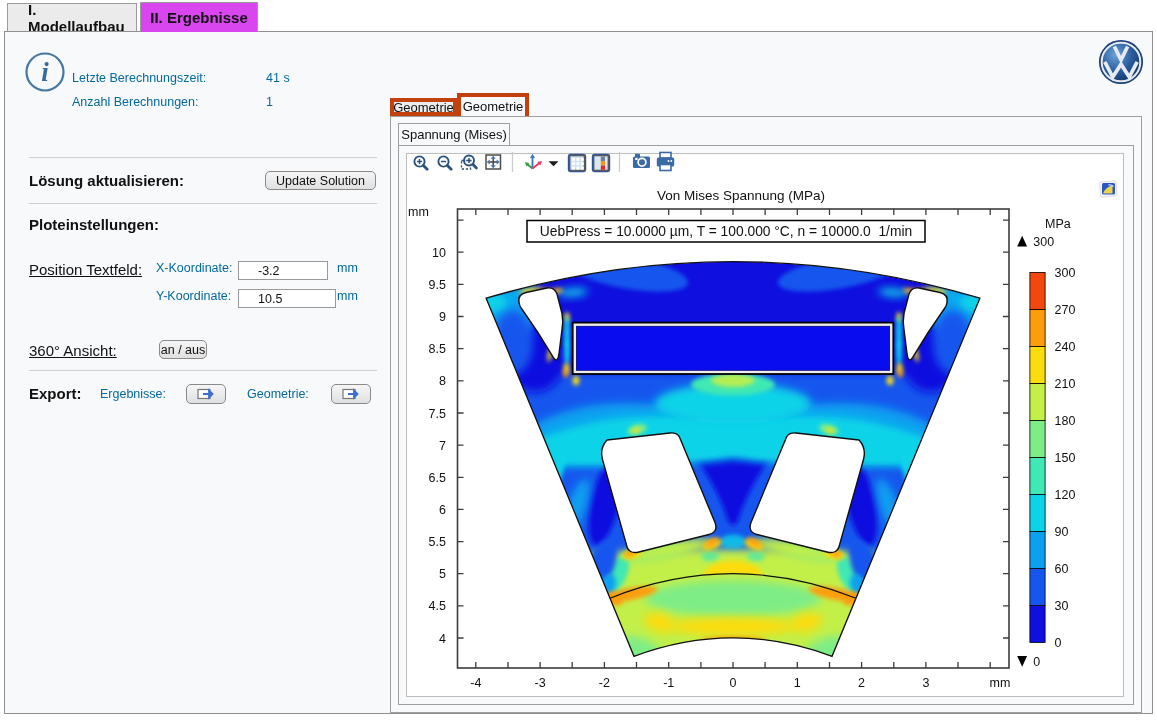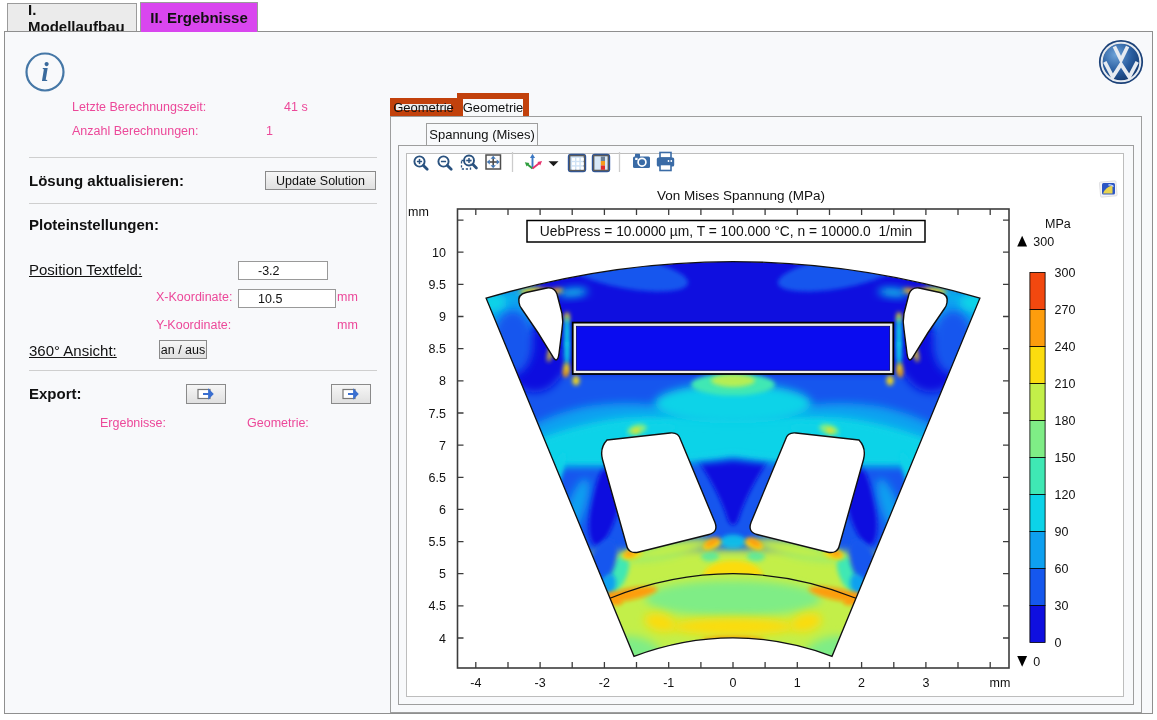--- a/index.html
+++ b/index.html
@@ -3,46 +3,46 @@
 <meta charset="utf-8">
 <style>
 * { margin:0; padding:0; box-sizing:border-box; }
 html,body { width:1157px; height:720px; background:#fff; font-family:"Liberation Sans", sans-serif; overflow:hidden; }
 .abs { position:absolute; }
 #content { position:absolute; left:4px; top:31px; width:1149px; height:683px; background:#f8f9fb; border:1px solid #8f8f8f; }
 .toptab { position:absolute; font-weight:bold; font-size:15px; color:#111; border:1px solid #9b9b9b; display:flex; align-items:center; justify-content:center; }
 #tab1 { left:7px; top:3px; width:130px; height:29px; background:#ebebeb;padding-left:20px; }
 #tab2 { left:140px; top:2px; width:118px; height:30px; background:#d946ef; border-bottom:none; z-index:5; }
 .sep { position:absolute; height:1px; background:#cfcfcf; }
-.lbl { position:absolute; font-size:12.5px; color:#ec4899; white-space:nowrap;margin-top:29px; }
+.lbl { position:absolute; font-size:12.5px; color:#0369a1; white-space:nowrap; }
 .big { position:absolute; font-size:15px; font-weight:bold; color:#111; white-space:nowrap; }
 .und { position:absolute; font-size:15px; color:#111; text-decoration:underline; white-space:nowrap; }
-.btn { position:absolute; background:linear-gradient(#f6f6f6,#e0e0e0); border:1px solid #8a8a8a; border-radius:0; font-size:12.5px; color:#111; display:flex; align-items:center; justify-content:center; }
+.btn { position:absolute; background:linear-gradient(#f6f6f6,#e0e0e0); border:1px solid #8a8a8a; border-radius:5px; font-size:12.5px; color:#111; display:flex; align-items:center; justify-content:center; }
 .inp { position:absolute; background:#fff; border:1px solid #999; font-size:12.5px; color:#111; padding-left:19px; display:flex; align-items:center; }
-.rtab { position:absolute; font-size:13px; color:#111; border:6px solid #c2410c; display:flex; align-items:center; justify-content:center; }
+.rtab { position:absolute; font-size:13px; color:#111; border:4px solid #c2410c; display:flex; align-items:center; justify-content:center; }
 #rtab1 { left:390px; top:98px; width:67px; height:18px; background:#ececec; }
 #rtab2 { left:457px; top:93px; width:72px; height:23px; background:#f8f9fb; border-bottom:none; z-index:4; }
 #rpanel { position:absolute; left:390px; top:115.5px; width:752px; height:597px; border:1px solid #9e9e9e; background:#f8f9fb; }
-#stab { left:398px; top:123px; width:112px; height:22px; background:#f8f9fb; border:1px solid #9e9e9e; border-bottom:none; z-index:4;margin-left:28px; }
+#stab { left:398px; top:123px; width:112px; height:22px; background:#f8f9fb; border:1px solid #9e9e9e; border-bottom:none; z-index:4; }
 #ipanel { position:absolute; left:398px; top:144.5px; width:735.5px; height:560px; border:1px solid #9e9e9e; background:#f8f9fb; }
 #plotarea { position:absolute; left:406px; top:152.5px; width:717.5px; height:544px; border:1px solid #bdbdbd; background:#fff; }
 </style>
 </head>
 <body>
 <div id="tab1" class="toptab">I. Modellaufbau</div>
 <div id="tab2" class="toptab">II. Ergebnisse</div>
 <div id="content"></div>
 
 <svg class="abs" style="left:24px;top:51px" width="42" height="42" viewBox="0 0 42 42">
   <circle cx="21" cy="21" r="18.5" fill="none" stroke="#4577a6" stroke-width="2.2"></circle>
   <text x="21" y="30" font-family="Liberation Serif, serif" font-style="italic" font-weight="bold" font-size="27px" fill="#3a6a9c" text-anchor="middle">i</text>
 </svg>
 
 <div class="lbl" style="left:72px;top:71px">Letzte Berechnungszeit:</div>
-<div class="lbl" style="left:284px;top:71px">41 s</div>
+<div class="lbl" style="left:266px;top:71px">41 s</div>
 <div class="lbl" style="left:72px;top:95px">Anzahl Berechnungen:</div>
 <div class="lbl" style="left:266px;top:95px">1</div>
 <div class="sep" style="left:29px;top:157px;width:348px"></div>
 <div class="big" style="left:29px;top:172px">Lösung aktualisieren:</div>
 <div class="btn" style="left:265px;top:171px;width:111px;height:19px">Update Solution</div>
 <div class="sep" style="left:29px;top:203px;width:348px"></div>
 <div class="big" style="left:29px;top:216px">Ploteinstellungen:</div>
 <div class="und" style="left:29px;top:261px">Position Textfeld:</div>
 <div class="lbl" style="left:156px;top:261px">X-Koordinate:</div>
 <div class="inp" style="left:238px;top:261px;width:90px;height:19px">-3.2</div>

